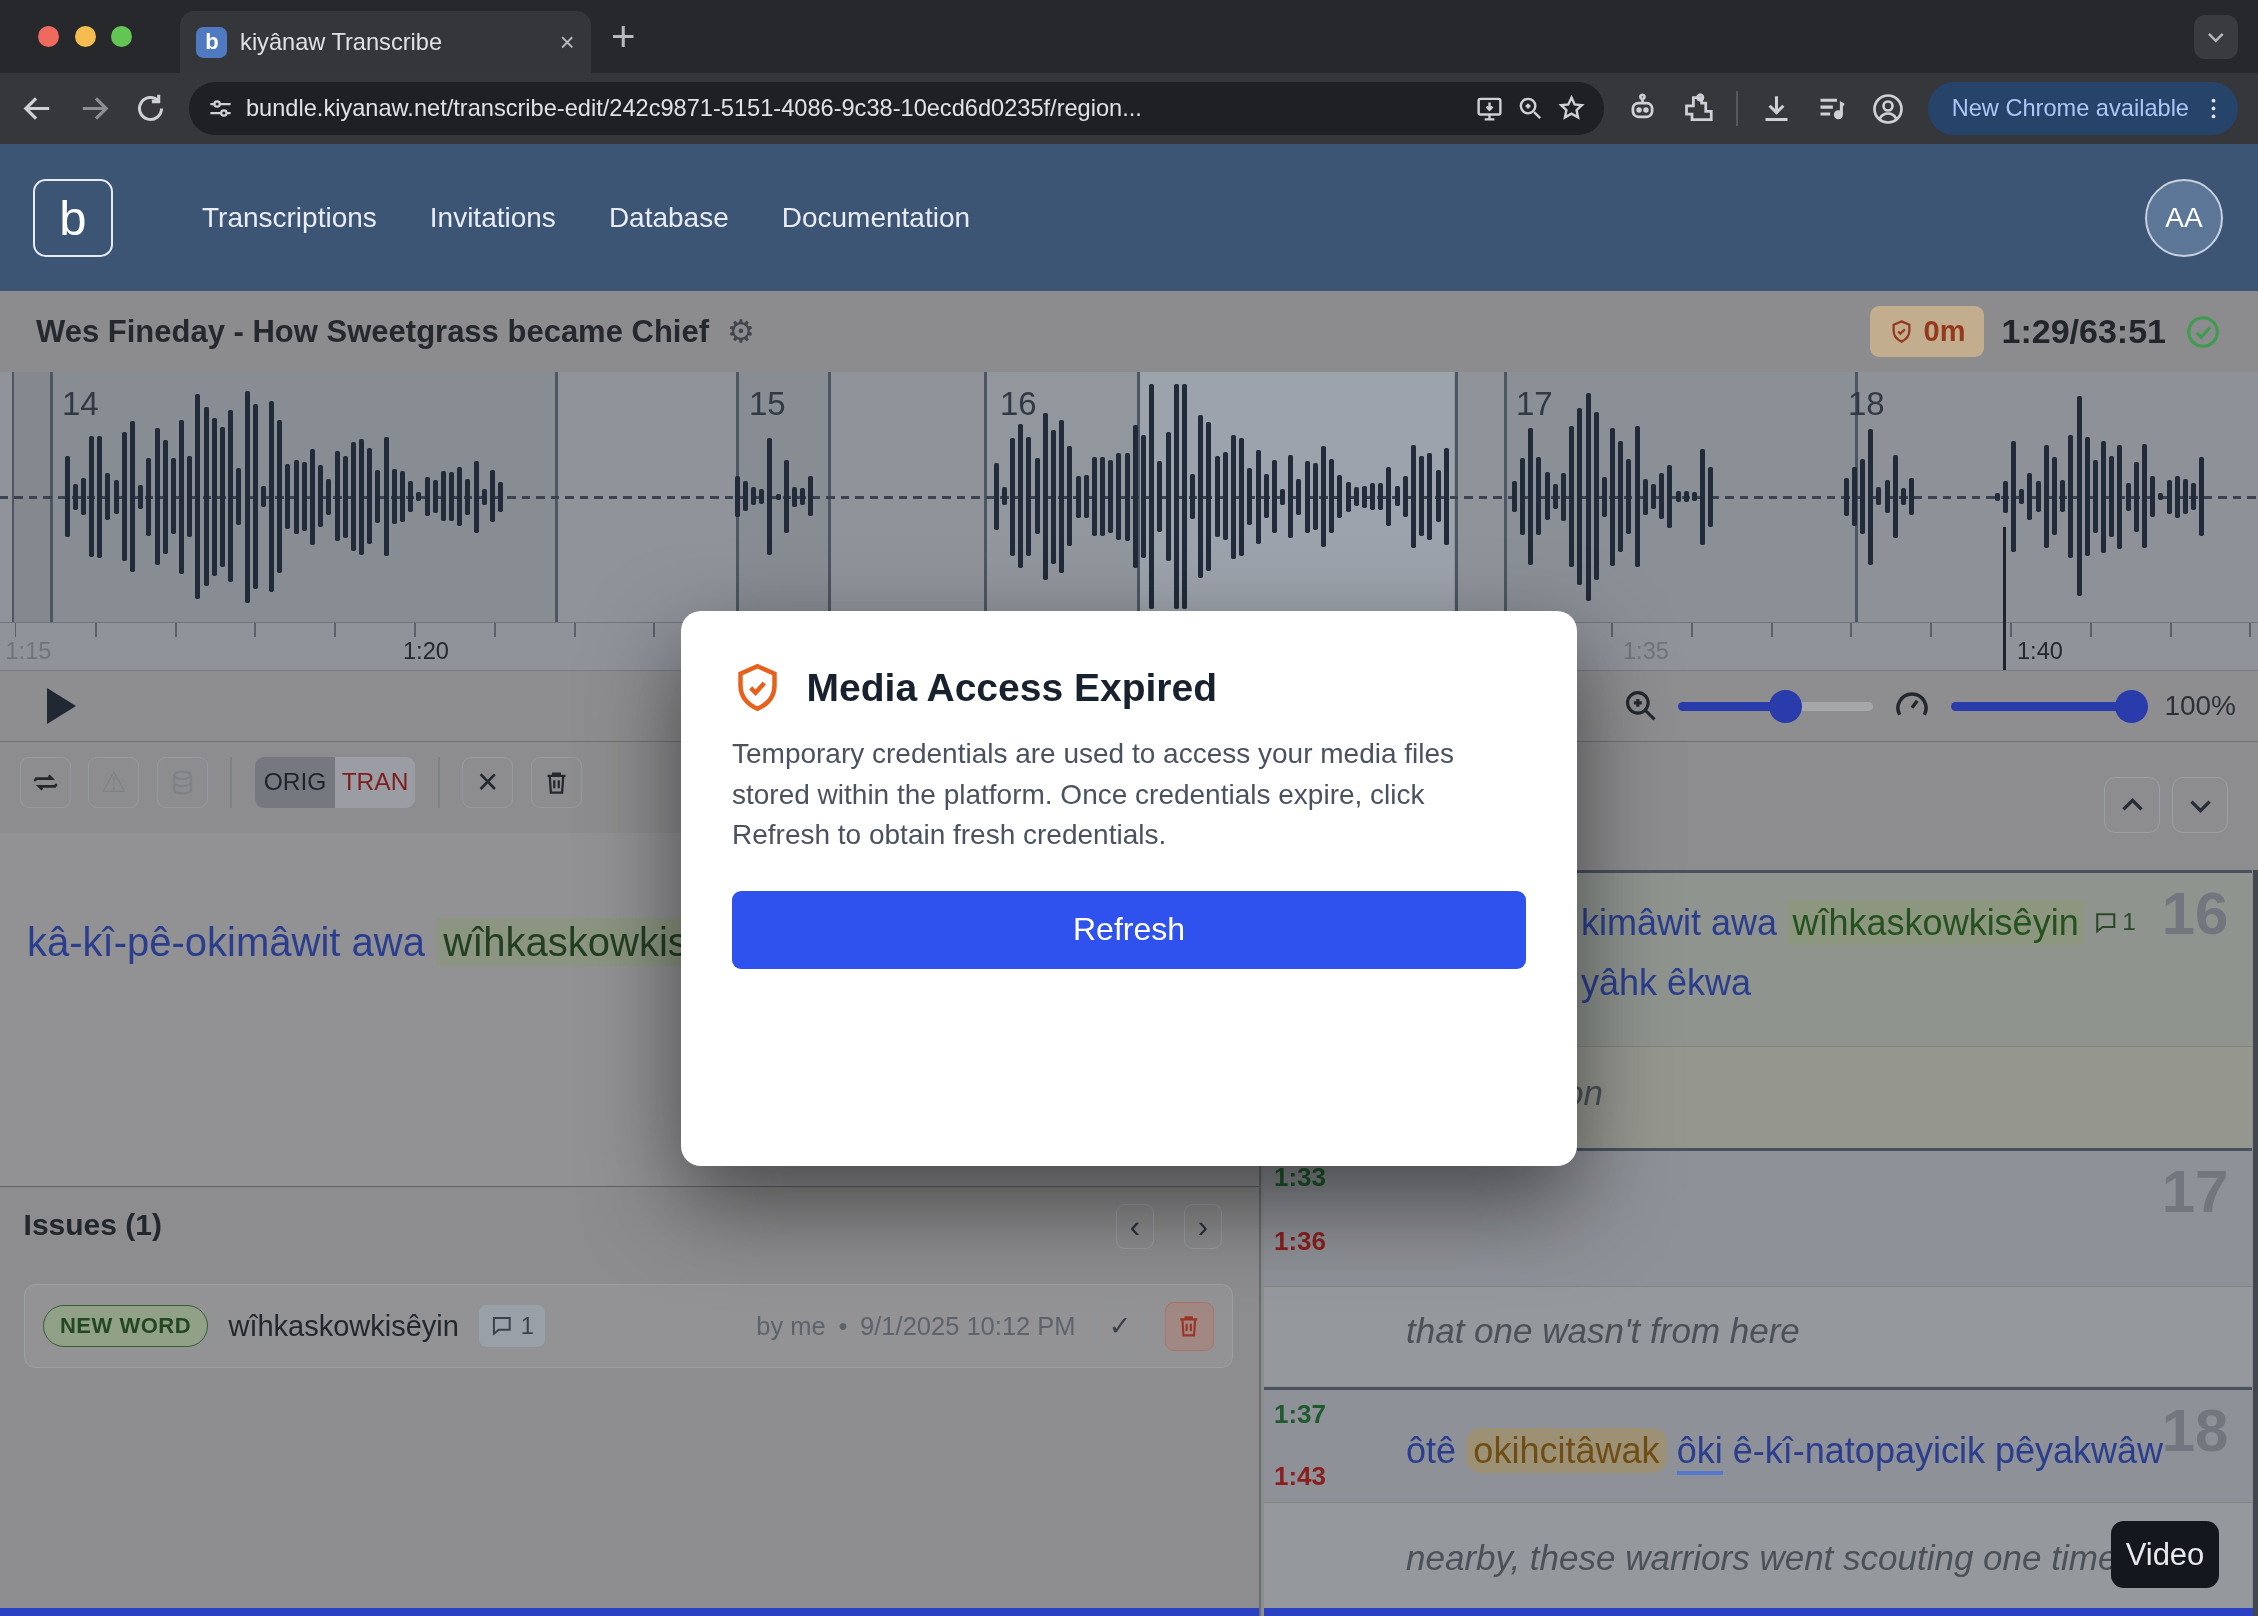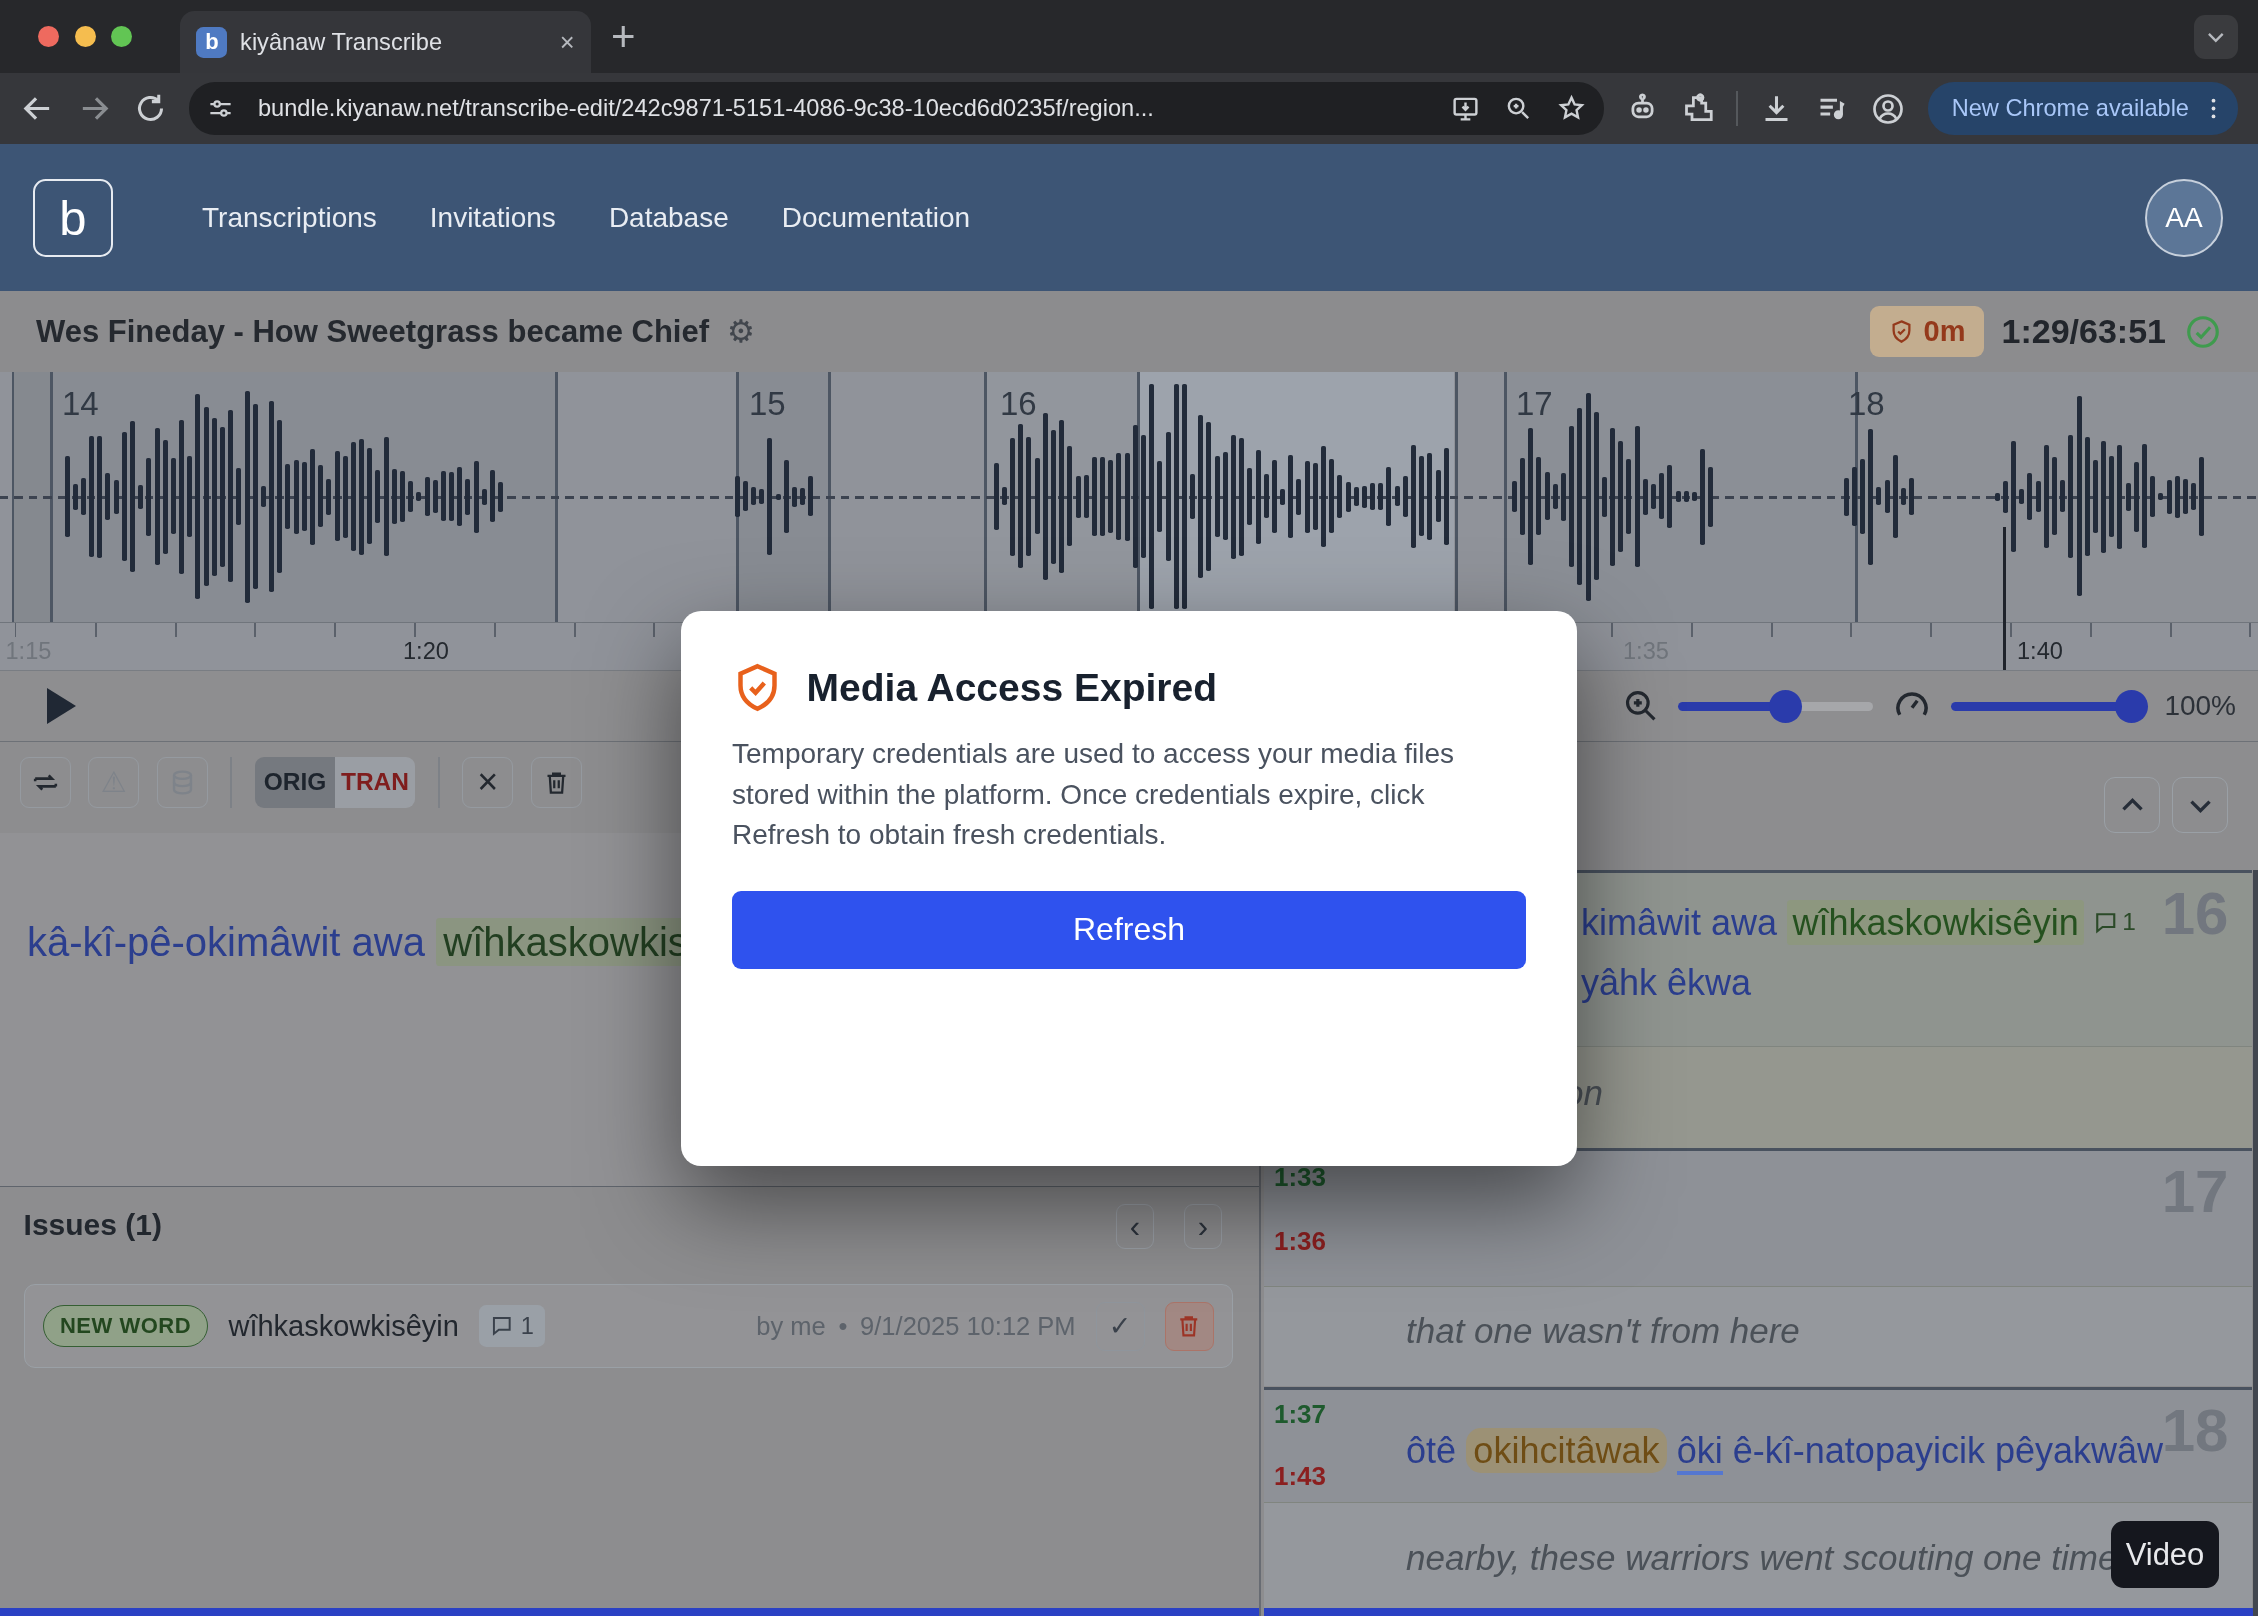--- a/index.html
+++ b/index.html
@@ -16,21 +16,21 @@
   #favicon { width:31px; height:31px; border-radius:7.3px; background:#4f7ac2; color:#fff;
              font-size:22px; font-weight:700; display:flex; align-items:center; justify-content:center; }
   #tabtitle { color:#dfe1e5; font-size:23.6px; flex:1; white-space:nowrap; overflow:hidden; }
   .chromeglyph { color:#b6b9be; }
   #newtab { left:611px; top:12.7px; font-size:42px; }
   #tabsearch { right:20px; top:14.5px; width:44px; height:44px; background:#3a3b3e; border-radius:11px;
                display:flex; align-items:center; justify-content:center; }
   #toolbar { left:0; top:73px; width:2258px; height:71px; background:#36373b;
              display:flex; align-items:center; padding:0 20px; gap:22px; }
   #omnibox { flex:1; height:53px; background:#1f2023; border-radius:26px; display:flex;
-             align-items:center; padding:0 18px; gap:24px; min-width:0; }
+             align-items:center; padding:0 18px; gap:12px; min-width:0; }
   #urltext { color:#dfe1e5; font-size:23.6px; white-space:nowrap; overflow:hidden; flex:1; }
   .tbicon { flex:none; display:flex; align-items:center; justify-content:center; }
   #toolsep { width:1.8px; height:35px; background:#55585c; }
   #updatepill { height:53px; background:#264469; border-radius:26px; display:flex; align-items:center;
                 gap:11px; padding:0 11px 0 23.6px; flex:none; }
   #updatetext { color:#a9c7f8; font-size:23.6px; font-weight:500; white-space:nowrap; }
 
   
   #appnav { left:0; top:144px; width:2258px; height:147px; background:#3d5575;
             display:flex; align-items:center; }
@@ -80,21 +80,21 @@
   #panels { left:0; top:742px; width:2258px; height:875px; }
   #leftpanel { position:absolute; left:0; top:0; width:1261px; height:875px; background:#8d8d8f;
                border-right:2.7px solid #686c73; }
   #lefttoolbar { position:absolute; left:20px; top:14.5px; display:flex; align-items:center; gap:17.3px; }
   .toolbtn { width:51px; height:51px; border:1.8px solid rgba(150,155,162,.9); border-radius:9px;
              display:flex; align-items:center; justify-content:center; }
   .toolsepv { width:1.8px; height:51px; background:#7d8187; margin:0 5.5px; }
   #segtoggle { display:flex; height:51px; border-radius:9px; overflow:hidden; }
   #segorig { width:80px; background:#75797f; color:#1d242d; }
   #segtran { width:80px; background:#9a9ea4; color:#7f1d1d; }
-  .segopt { display:flex; align-items:center; justify-content:center; font-size:24.5px; font-weight:700; }
+  .segopt { display:flex; align-items:center; justify-content:center; font-size:24.5px; font-weight:400; }
   .disabledicon { color:#7e838a; } .enabledicon { color:#23282f; }
 
   #editor { position:absolute; left:0; top:91px; width:100%; height:354px; background:#929295;
             border-bottom:1.8px solid #5f646c; }
   #editorline { position:absolute; left:27px; top:87px; font-size:40px; white-space:nowrap; }
   .cree-blue { color:#2b3e8e; }
   .cree-green { color:#223f21; background:#8b9581; padding:1.8px 7.3px; border-radius:3.6px; }
 
   #issuesheading { position:absolute; left:23.6px; top:466px; font-size:30px; font-weight:700; color:#22272e; }
   .pagerbtn { position:absolute; top:462px; width:38px; height:45px; border:1.8px solid #999ea5;

